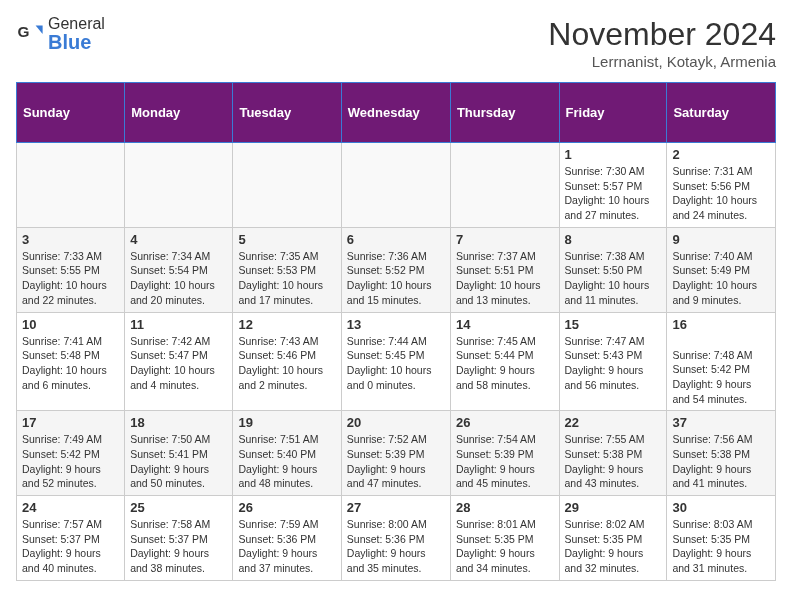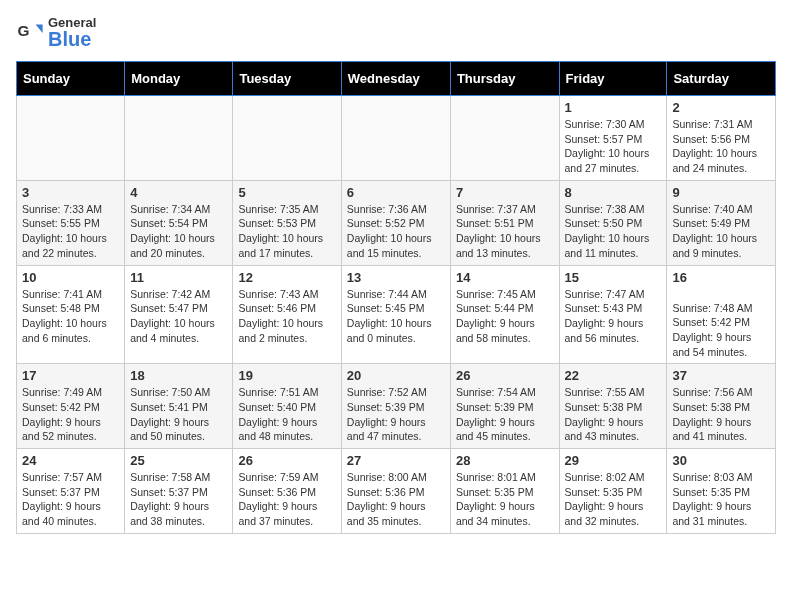--- a/index.html
+++ b/index.html
@@ -20,22 +20,22 @@
       display: flex;
       align-items: center;
       gap: 4px;
     }
     .logo-text {
       display: flex;
       flex-direction: column;
       line-height: 1;
     }
     .logo-general {
-      font-size: 13px;
-      font-weight: bold;
+      font-size: 16px;
+      font-weight: normal;
       color: #333;
     }
     .logo-blue {
       font-size: 20px;
       font-weight: bold;
       color: #3a7bd5;
     }
     .logo-icon {
       width: 28px;
       height: 28px;
@@ -51,24 +51,24 @@
     .location {
       font-size: 15px;
       color: #555;
     }
     .calendar {
       width: 100%;
       border-collapse: collapse;
       border: 1px solid #ccc;
     }
     .calendar th {
-      background-color: #000000;
+      background-color: #701a75;
       color: #fff;
       text-align: left;
-      padding: 9px 6px;
+      padding: 22px 6px;
       font-size: 13px;
       border: 1px solid #3a7bd5;
     }
     .calendar td {
       vertical-align: top;
       border: 1px solid #ccc;
       padding: 4px 5px;
       width: 110px;
       min-height: 80px;
       background: #fff;
@@ -102,20 +102,24 @@
   <div class="logo">
     <svg class="logo-icon" viewBox="0 0 40 40">
       <text x="2" y="24" font-size="22" font-weight="bold" fill="#333">G</text>
       <polygon points="28,8 38,8 38,20" fill="#3a7bd5"></polygon>
     </svg>
     <div class="logo-text">
       <span class="logo-general">General</span>
       <span class="logo-blue">Blue</span>
     </div>
   </div>
+  <div class="title-section">
+    <div class="month-title">November 2024</div>
+    <div class="location">Lerrnanist, Kotayk, Armenia</div>
+  </div>
 </div>
 
 <table class="calendar">
   <thead>
     <tr>
     <th>Sunday</th>
         <th>Monday</th>
         <th>Tuesday</th>
         <th>Wednesday</th>
         <th>Thursday</th>

